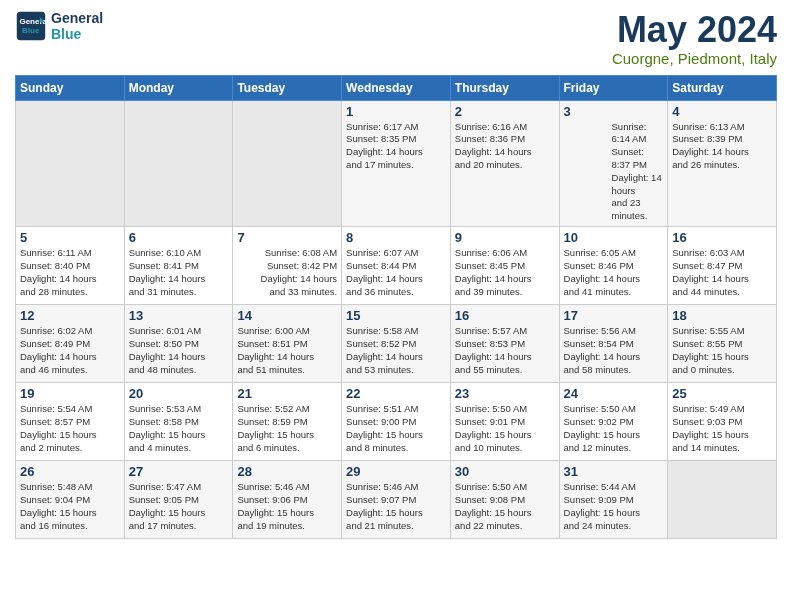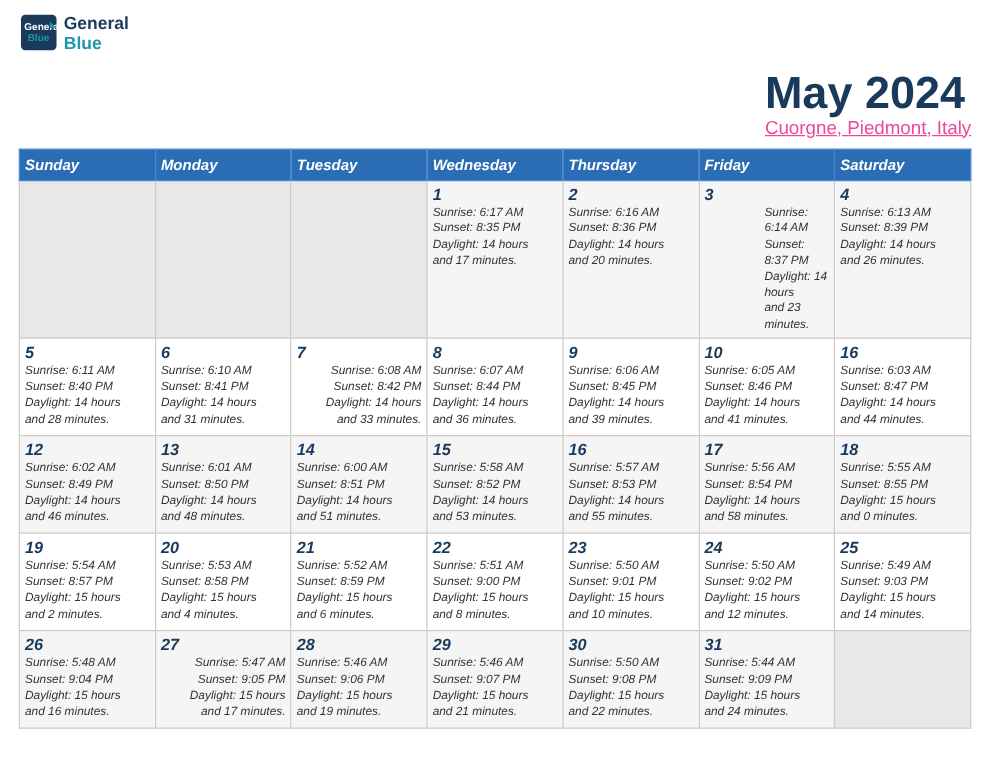--- a/index.html
+++ b/index.html
@@ -19,39 +19,36 @@
     .logo {
       display: flex;
       align-items: center;
       gap: 4px;
     }
     .logo-icon {
       width: 32px;
       height: 32px;
     }
     .title-block {
-      text-align: left;
-      margin-top: 44px;
+      text-align: right;
     }
     .month-title {
       font-size: 36px;
       font-weight: bold;
       color: #1a3a5c;
       line-height: 1.1;
     }
     .subtitle {
       font-size: 15px;
-      color: #ec4899;
-      text-decoration: underline;
+      color: #4d7c0f;
     }
     table {
       width: 100%;
       border-collapse: collapse;
       table-layout: fixed;
-      font-style: italic;
     }
     thead tr th {
       background: #2a6db5;
       color: #fff;
       font-size: 12px;
       font-weight: bold;
       padding: 5px 4px;
       text-align: left;
       border: 1px solid #4a8ad4;
     }
@@ -307,21 +304,21 @@
       <tr>
         <td>
           <span class="day-number">26</span>
           <div class="day-info" style="white-space: pre-line;">Sunrise: 5:48 AM
 Sunset: 9:04 PM
 Daylight: 15 hours
 and 16 minutes.</div>
         </td>
         <td>
           <span class="day-number">27</span>
-          <div class="day-info" style="white-space: pre-line; text-align: right;">Sunrise: 5:47 AM
+          <div class="day-info" style="white-space: pre-line;">Sunrise: 5:47 AM
 Sunset: 9:05 PM
 Daylight: 15 hours
 and 17 minutes.</div>
         </td>
         <td>
           <span class="day-number">28</span>
           <div class="day-info" style="white-space: pre-line;">Sunrise: 5:46 AM
 Sunset: 9:06 PM
 Daylight: 15 hours
 and 19 minutes.</div>

